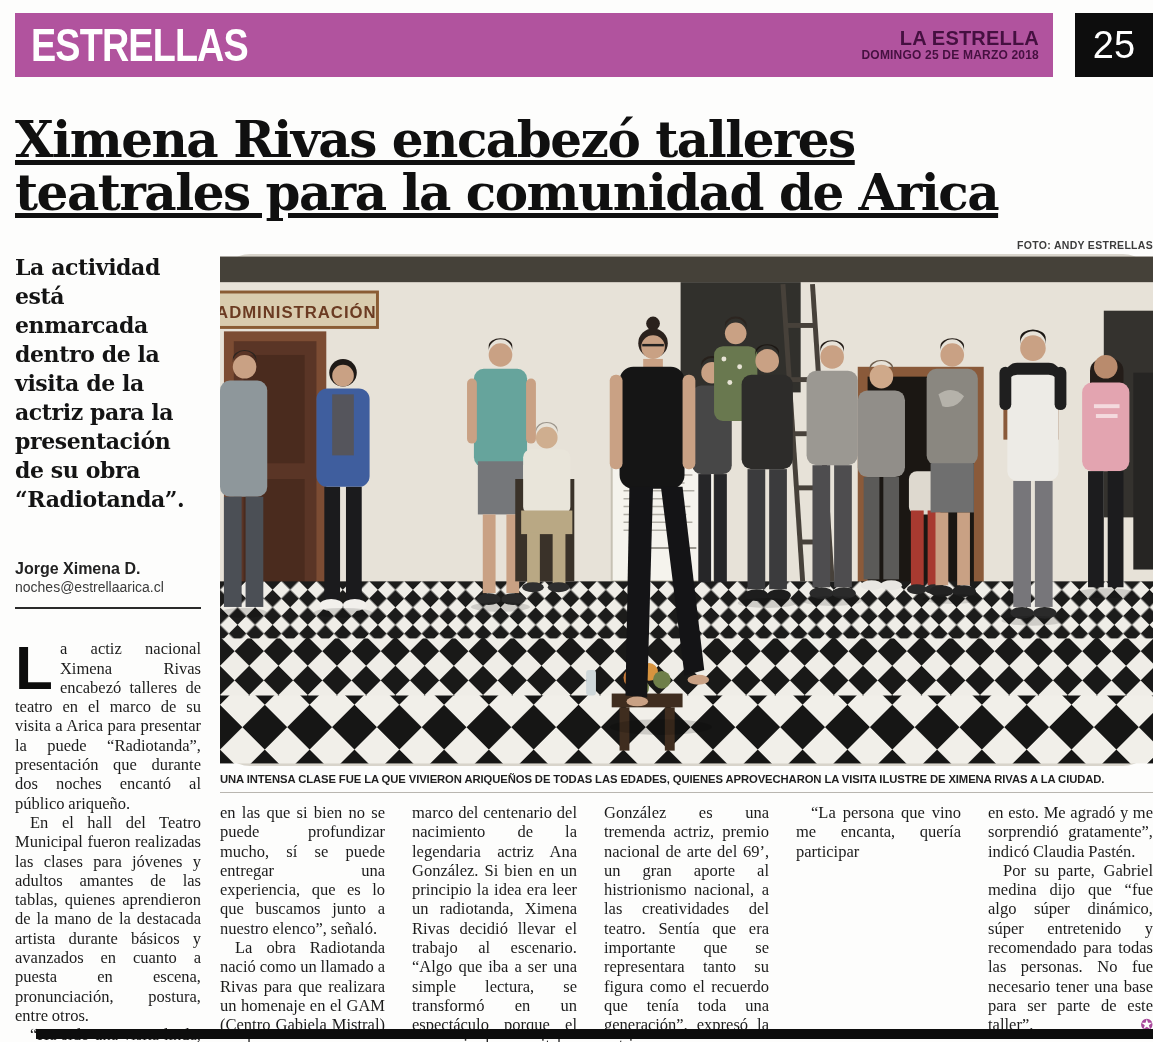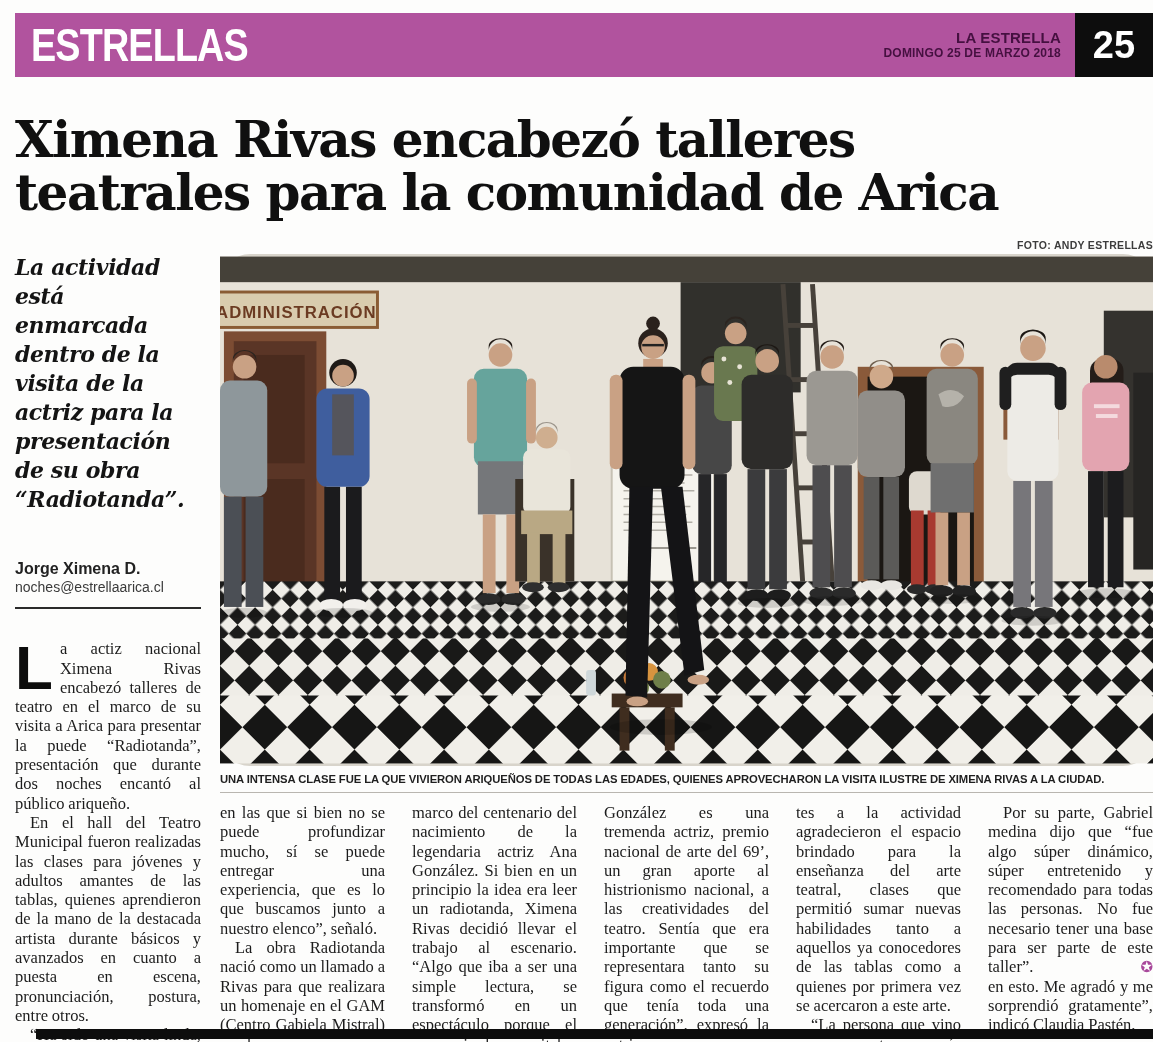--- a/index.html
+++ b/index.html
@@ -2,43 +2,43 @@
 <html lang="es"><head>
 <meta charset="utf-8">
 <style>
   html,body{margin:0;padding:0;background:#e9e9e9;}
   .page{
     position:relative;width:1153px;height:1042px;margin:0 auto;
     background:#fdfdfc;overflow:hidden;
     font-family:"Liberation Serif",serif;color:#1c1c1c;
   }
   
-  .band-row{display:flex;margin:13px 0 0 15px;height:64px;}
+  .band-row{display:flex;margin:13px 0 0 15px;height:64px;gap:22px;}
   .band{flex:1;background:#b1539e;display:flex;align-items:center;justify-content:space-between;padding:0 14px 0 16px;}
   .section-title{
     font-family:"Liberation Sans",sans-serif;font-weight:bold;font-size:46px;color:#ffffff;
     letter-spacing:-1px;transform:scaleX(.82);transform-origin:left center;white-space:nowrap;
   }
   .band-right{text-align:right;font-family:"Liberation Sans",sans-serif;color:#451040;line-height:1.1;}
-  .band-paper{font-weight:bold;font-size:15px;letter-spacing:.2px;}
+  .band-paper{font-weight:bold;font-size:20px;letter-spacing:.2px;}
   .band-date{font-weight:bold;font-size:12px;letter-spacing:.2px;}
   .pagenum-box{width:78px;background:#0d0d0d;color:#fff;display:flex;align-items:center;justify-content:center;
-    font-family:"Liberation Sans",sans-serif;font-weight:bold;font-size:38px;}
+    font-family:"Liberation Sans",sans-serif;font-weight:normal;font-size:38px;}
   
   .headline{
     margin:36px 15px 20px 15px;max-width:1075px;
     font-family:"DejaVu Serif",serif;font-weight:bold;font-size:50px;line-height:1.06;
-    letter-spacing:-1.5px;color:#101010;
+    letter-spacing:-1.5px;color:#101010;text-decoration:underline;
   }
   
   .main{display:flex;margin:0 0 0 15px;gap:19px;}
   .left-rail{width:186px;flex:none;padding-top:14px;}
   .standfirst{
     font-family:"DejaVu Serif",serif;font-weight:bold;font-size:22px;line-height:1.32;
-    color:#141414;letter-spacing:-.4px;margin-bottom:46px;font-style:italic;
+    color:#141414;letter-spacing:-.4px;margin-bottom:46px;
   }
   .byline-author{font-family:"Liberation Sans",sans-serif;font-weight:bold;font-size:16px;color:#222;}
   .byline-email{font-family:"Liberation Sans",sans-serif;font-size:14px;color:#3a3a3a;margin-top:1px;}
   .rail-rule{border:none;border-top:2px solid #2a2a2a;margin:12px 0 30px 0;}
   .body-p{
     font-size:16.5px;line-height:1.17;text-align:justify;margin:0;
     hyphens:auto;-webkit-hyphens:auto;word-spacing:-.3px;
   }
   .body-p.indent{text-indent:15px;}
   .dropcap{
@@ -363,25 +363,24 @@
           <p class="body-p indent">La obra Radiotanda nació como un llamado a Rivas para que realizara un homenaje en el GAM (Centro Gabiela Mistral) en el</p>
         </div>
         <div class="col">
           <p class="body-p">marco del centenario del nacimiento de la legendaria actriz Ana González. Si bien en un principio la idea era leer un radiotanda, Ximena Rivas decidió llevar el trabajo al escenario. “Algo que iba a ser una simple lectura, se transformó en un espectáculo porque el personaje lo ameritaba. Ana</p>
         </div>
         <div class="col">
           <p class="body-p">González es una tremenda actriz, premio nacional de arte del 69’, un gran aporte al histrionismo nacional, a las creatividades del teatro. Sentía que era importante que se representara tanto su figura como el recuerdo que tenía toda una generación”, expresó la actriz.</p>
 
         </div>
         <div class="col">
-          <p class="body-p">tes a la actividad agradecieron el espacio brindado para la enseñanza del arte teatral, clases que permitió sumar nuevas habilidades tanto a aquellos ya conocedores de las tablas como a quienes por primera vez se acercaron a este arte.</p>
           <p class="body-p indent">“La persona que vino me encanta, quería participar</p>
         </div>
         <div class="col">
+          <p class="body-p">en esto. Me agradó y me sorprendió gratamente”, indicó Claudia Pastén.</p>
           <p class="body-p indent"><span>Por su parte, Gabriel medina dijo que “fue algo súper dinámico, súper entretenido y recomendado para todas las personas. No fue necesario tener una base para ser parte de este taller”.</span><span class="endmark">✪</span></p>
-          <p class="body-p">en esto. Me agradó y me sorprendió gratamente”, indicó Claudia Pastén.</p>
         </div>
       </div>
     </div>
   </div>
 
   <div class="bottom-bar"></div>
 </div>
 
 </body></html>

